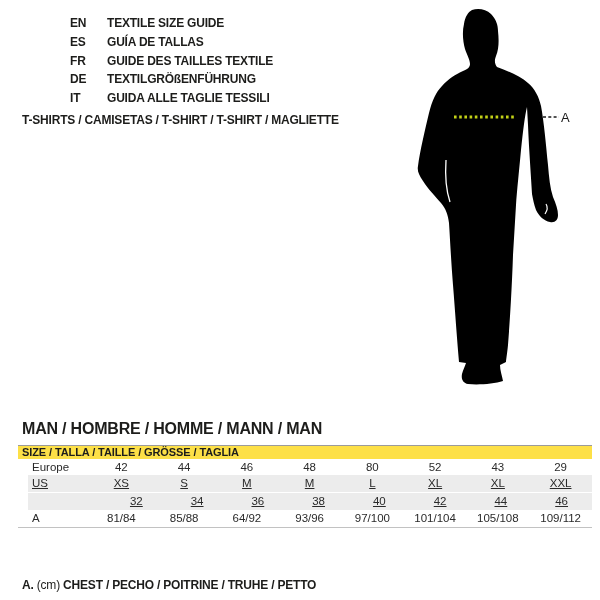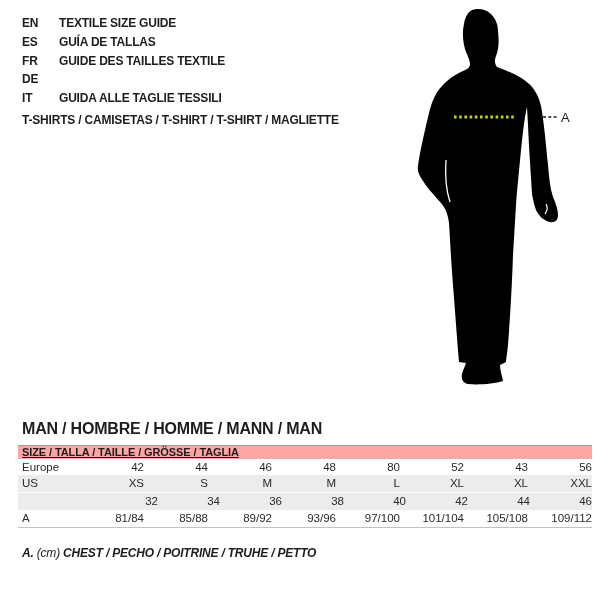--- a/index.html
+++ b/index.html
@@ -5,68 +5,69 @@
   html,body{margin:0;padding:0;}
   body{
     width:600px;height:600px;position:relative;background:#ffffff;
     font-family:"Liberation Sans",sans-serif;color:#1d1d1b;overflow:hidden;
   }
   .abs{position:absolute;}
 
   
   #langs{left:22px;top:14px;}
   .lang-row{display:flex;height:18.7px;align-items:center;
-    font-weight:bold;font-size:12px;letter-spacing:-0.2px;}
+    font-weight:bold;font-size:12px;letter-spacing:-0.2px;margin-left:48px;}
   .lang-code{width:37px;flex:0 0 37px;}
 
   
   #categories{left:22px;top:111px;font-weight:bold;font-size:12px;
     line-height:19px;letter-spacing:-0.2px;}
 
   
   #figure-svg{left:0;top:0;}
   #figure-a-label{left:561px;top:110px;font-size:13px;font-weight:500;color:#1a1a1a;}
 
   
   #man-title{left:22px;top:420px;font-weight:bold;font-size:16px;letter-spacing:-0.2px;}
 
   
   #size-table{left:18px;top:445px;width:574px;font-size:11.5px;color:#2a2a2a;
     border-bottom:1px solid #c2c2c2;}
-  .thead{background:#fca5a5;border-top:1px solid #9b9b9b;height:13px;line-height:13px;
-    font-weight:bold;font-size:11px;padding-left:4px;color:#1d1d1b;letter-spacing:-0.1px;text-decoration:underline;}
-  .trow{display:flex;height:17px;line-height:17px;}
+  .thead{background:#fde047;border-top:1px solid #9b9b9b;height:13px;line-height:13px;
+    font-weight:bold;font-size:11px;padding-left:4px;color:#1d1d1b;letter-spacing:-0.1px;}
+  .trow{display:flex;height:17px;line-height:17px;margin-left:10px;}
   .trow.first{height:16px;line-height:16px;}
   .trow .lbl{flex:0 0 58px;width:58px;padding-left:4px;text-align:left;}
-  .trow .cell{flex:1;text-align:right;}
-  .shaded{background:#ececec;}
+  .trow .cell{flex:1;text-align:center;}
+  .shaded{background:#ececec;text-decoration:underline;}
   .sep{border-top:1px solid #ffffff;padding-left:16px;}
 
   
-  #footnote{left:22px;top:546px;font-size:12px;font-weight:bold;letter-spacing:-0.2px;font-style:italic;}
+  #footnote{left:22px;top:578px;font-size:12px;font-weight:bold;letter-spacing:-0.2px;}
   #footnote .unit{font-weight:normal;}
 </style>
 </head>
 <body>
 
 <div class="abs" id="langs">
   <div class="lang-row">
     <span class="lang-code">EN</span>
     <span class="lang-label">TEXTILE SIZE GUIDE</span>
   </div>
   <div class="lang-row">
     <span class="lang-code">ES</span>
     <span class="lang-label">GUÍA DE TALLAS</span>
   </div>
   <div class="lang-row">
     <span class="lang-code">FR</span>
     <span class="lang-label">GUIDE DES TAILLES TEXTILE</span>
   </div>
   <div class="lang-row">
     <span class="lang-code">DE</span>
+    <span class="lang-label">TEXTILGRÖßENFÜHRUNG</span>
   </div>
   <div class="lang-row">
     <span class="lang-code">IT</span>
     <span class="lang-label">GUIDA ALLE TAGLIE TESSILI</span>
   </div>
 </div>
 
 <div class="abs" id="categories">
   <div>T-SHIRTS / CAMISETAS / T-SHIRT / T-SHIRT / MAGLIETTE</div>
 </div>
@@ -129,21 +130,21 @@
 
   <div class="trow first">
     <span class="lbl">Europe</span>
     <span class="cell">42</span>
     <span class="cell">44</span>
     <span class="cell">46</span>
     <span class="cell">48</span>
     <span class="cell">80</span>
     <span class="cell">52</span>
     <span class="cell">43</span>
-    <span class="cell">56</span>
+    <span class="cell">29</span>
   </div>
 
   <div class="trow shaded">
     <span class="lbl">US</span>
     <span class="cell">XS</span>
     <span class="cell">S</span>
     <span class="cell">M</span>
     <span class="cell">M</span>
     <span class="cell">L</span>
     <span class="cell">XL</span>
@@ -160,21 +161,21 @@
     <span class="cell">40</span>
     <span class="cell">42</span>
     <span class="cell">44</span>
     <span class="cell">46</span>
   </div>
 
   <div class="trow">
     <span class="lbl">A</span>
     <span class="cell">81/84</span>
     <span class="cell">85/88</span>
-    <span class="cell">89/92</span>
+    <span class="cell">64/92</span>
     <span class="cell">93/96</span>
     <span class="cell">97/100</span>
     <span class="cell">101/104</span>
     <span class="cell">105/108</span>
     <span class="cell">109/112</span>
   </div>
 </div>
 
 <div class="abs" id="footnote">
   <span>A.</span>

